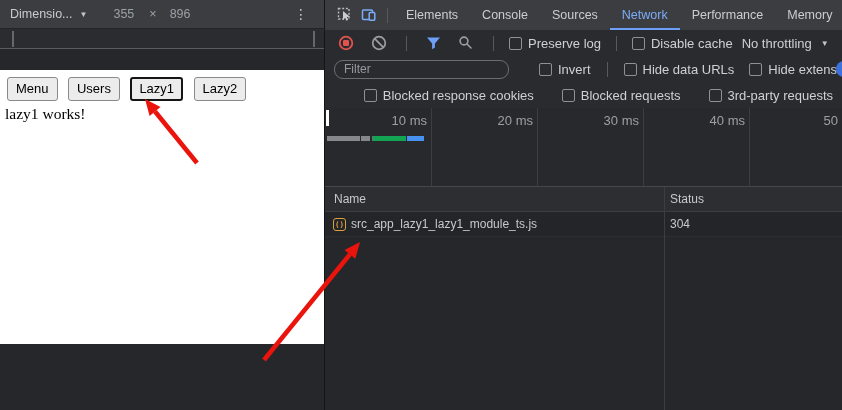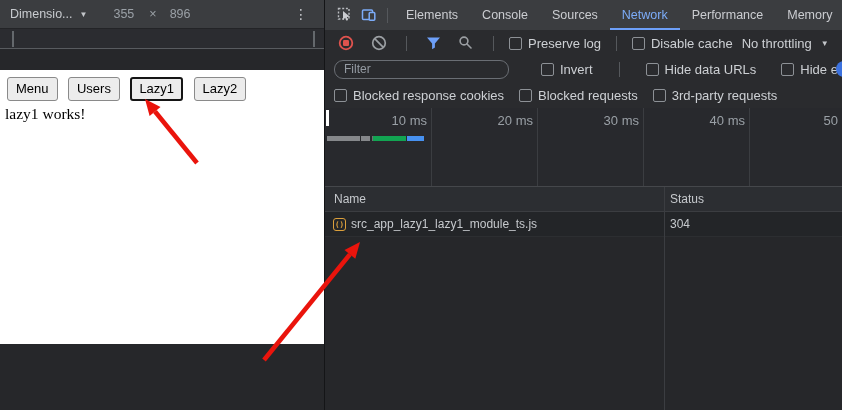--- a/index.html
+++ b/index.html
@@ -29,21 +29,21 @@
          font-size:15.5px;color:#000;}
   
   #devtools{position:absolute;left:324px;top:0;width:518px;height:410px;background:#26272a;
             border-left:1px solid #141517;box-sizing:border-box;color:#cdd0d4;font-size:12px;}
   .tabbar{height:30px;background:#3b3d40;display:flex;align-items:center;padding-left:8px;}
   .toolicon{width:16px;height:16px;margin:0 4px;display:flex;align-items:center;justify-content:center;cursor:default;}
   .vsep{width:1px;height:15px;background:#55585c;margin:0 6px;flex:0 0 auto;}
   .tab{display:block;height:30px;line-height:30px;padding:0 12px;color:#cbcdd1;font-size:12.5px;cursor:default;}
   .tab.selected{color:#7cacf8;box-shadow:inset 0 -2px 0 #6d9ff8;}
   .trow{height:26px;background:#2a2b2e;display:flex;align-items:center;padding:0 9px;box-sizing:border-box;position:relative;}
-  .gap9{gap:9px;} .gap10{gap:20px;} .gap15{gap:15px;}
+  .gap9{gap:9px;} .gap10{gap:10px;} .gap15{gap:28px;justify-content:flex-end;}
   .cbg{display:flex;align-items:center;gap:6px;cursor:default;flex:0 0 auto;}
   .check{width:11px;height:11px;border:1px solid #8d9196;border-radius:2px;background:transparent;flex:0 0 auto;}
   .lbl{color:#cdd0d4;font-size:13px;white-space:nowrap;}
   .filter-input{width:160px;height:17px;border:1px solid #6a6e74;border-radius:9px;background:transparent;
                 color:#ddd;font-size:12px;padding:0 9px;outline:none;font-family:inherit;box-sizing:content-box;}
   .filter-input::placeholder{color:#949aa2;}
   .throttle{display:flex;align-items:center;gap:9px;cursor:default;}
   .throttle .caret{margin-left:0;color:#c3c6ca;}
   .bluedot{position:absolute;left:511px;top:5px;width:16px;height:16px;border-radius:50%;background:#3c72df;}
   
@@ -170,21 +170,21 @@
           <circle cx="9" cy="12.6" r="1.2" fill="#9b9fa3"></circle>
           <circle cx="13.8" cy="12.6" r="2" fill="#9b9fa3"></circle>
           <circle cx="13.8" cy="12.6" r="0.7" fill="#2a2b2e"></circle>
         </svg>
       </span>
 
     </div>
 
     <div class="trow gap10">
       <input class="filter-input" placeholder="Filter" style="">
-      <span class="cbg" style="margin-left:12px;">
+      <span class="cbg" style="margin-left:20px;">
         <span class="check"></span>
         <span class="lbl">Invert</span>
       </span>
       <span class="vsep"></span>
       <span class="cbg">
         <span class="check"></span>
         <span class="lbl">Hide data URLs</span>
       </span>
       <span class="cbg" style="margin-left:5px;">
         <span class="check"></span>

